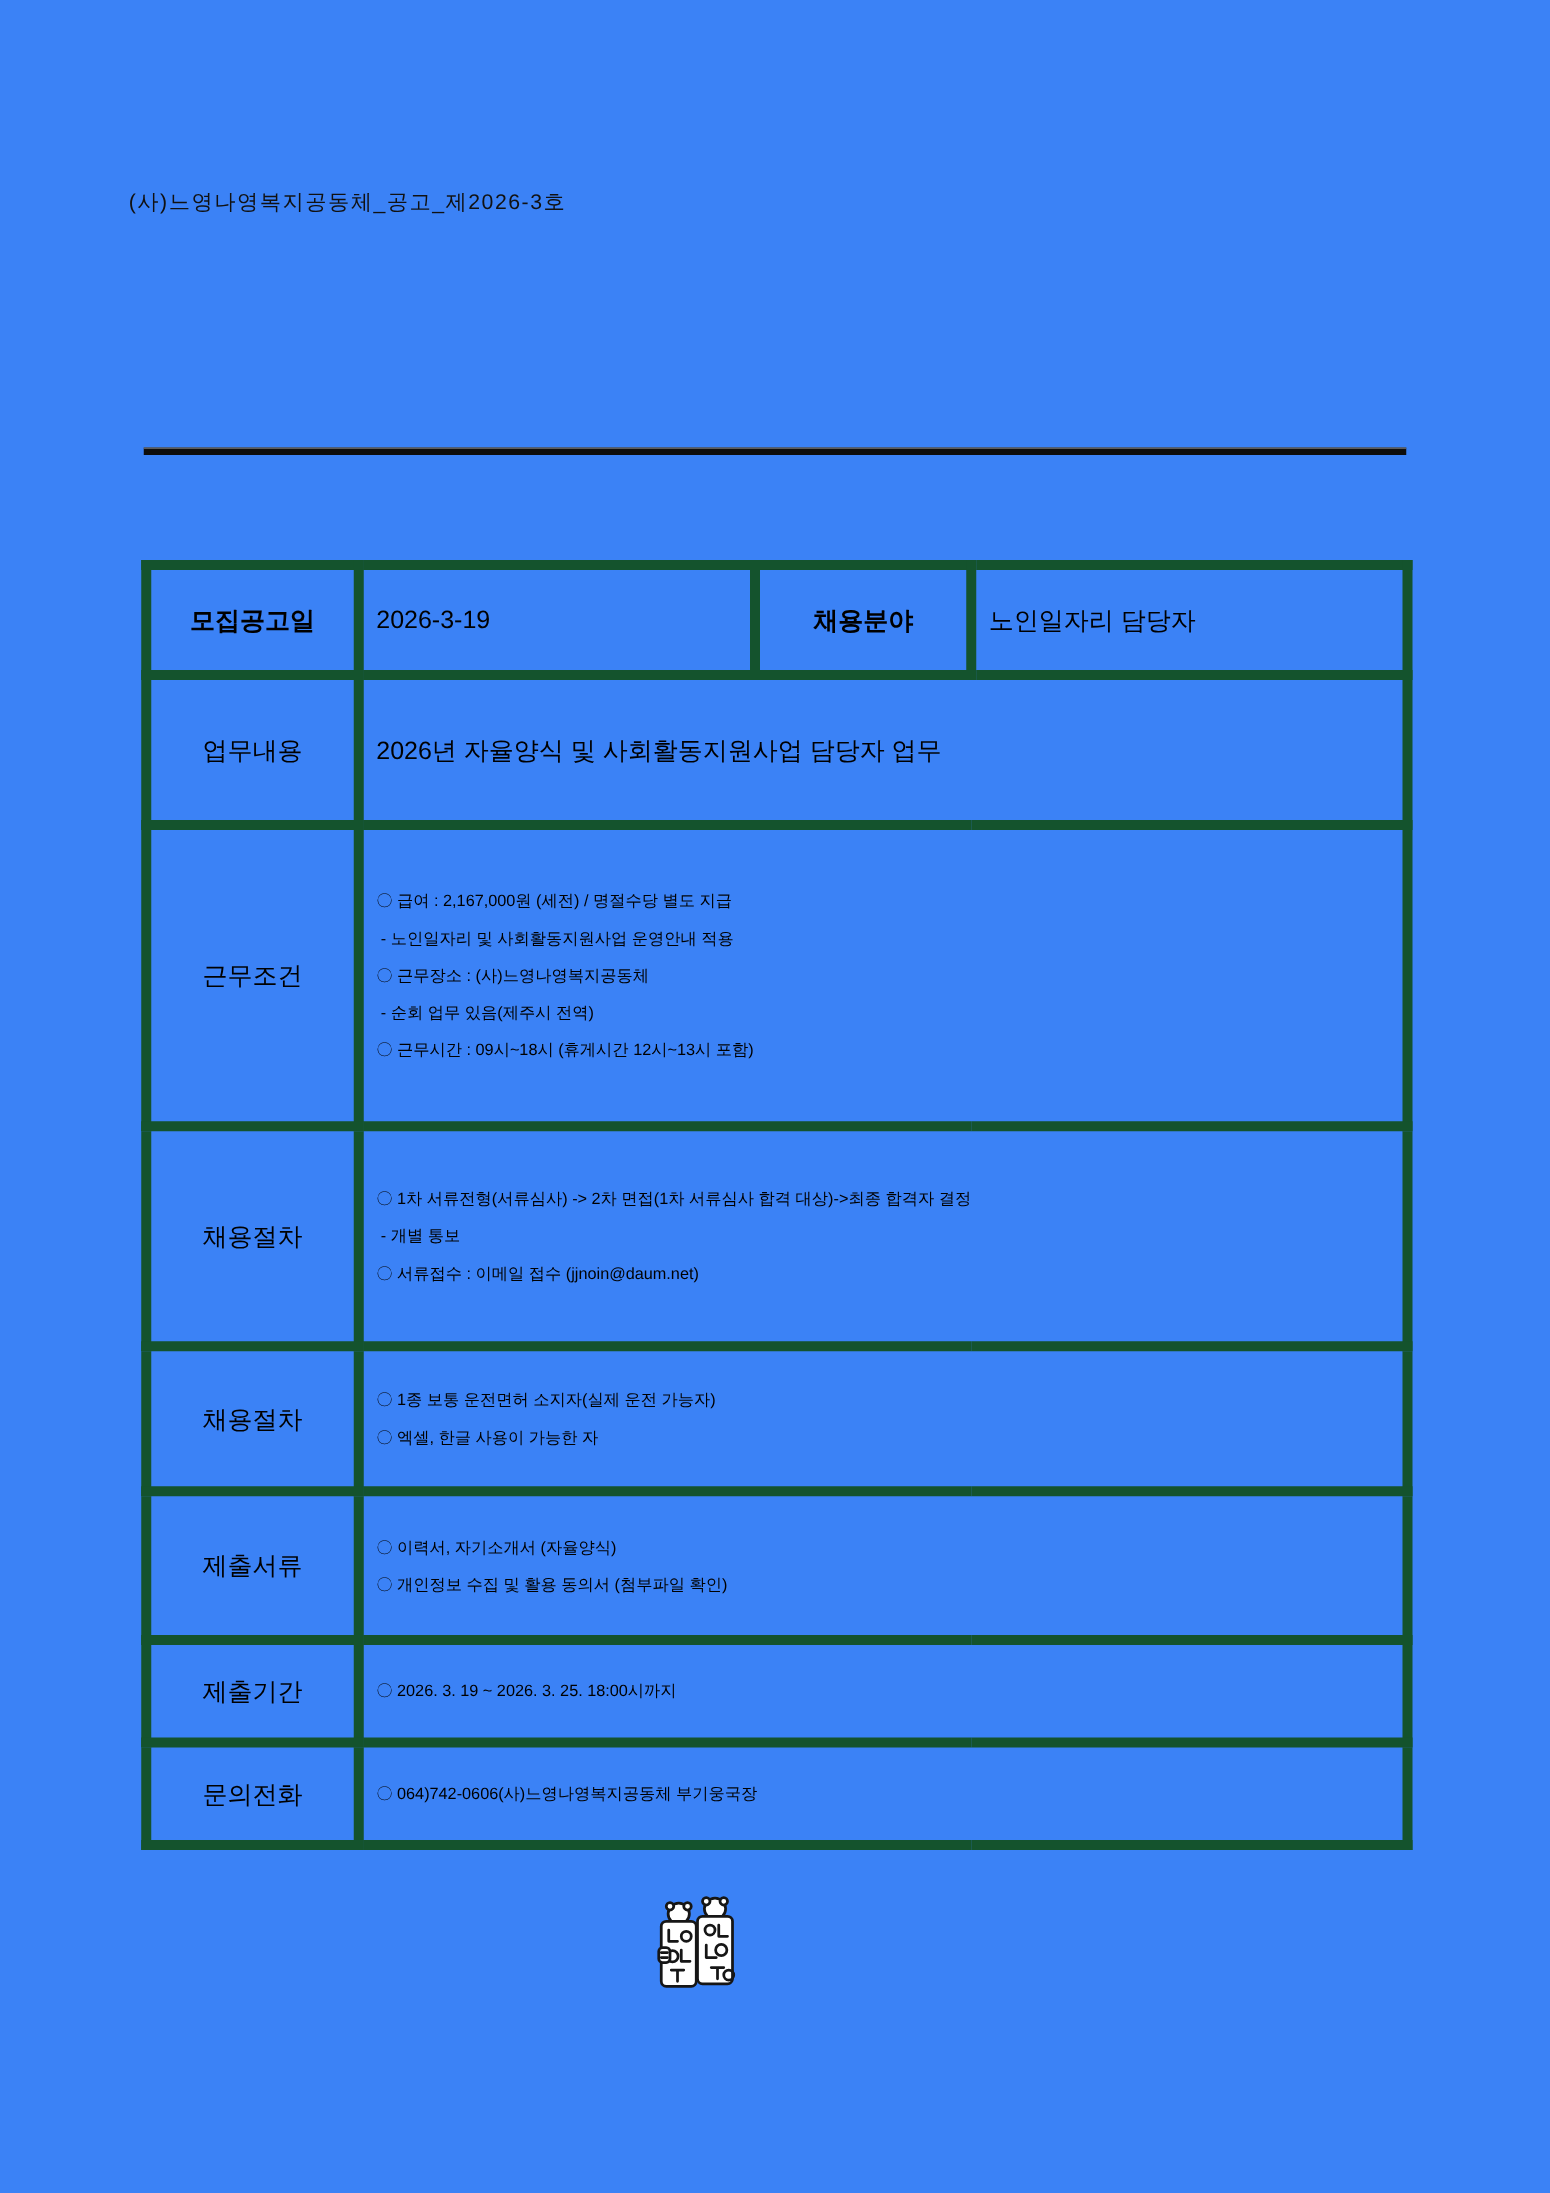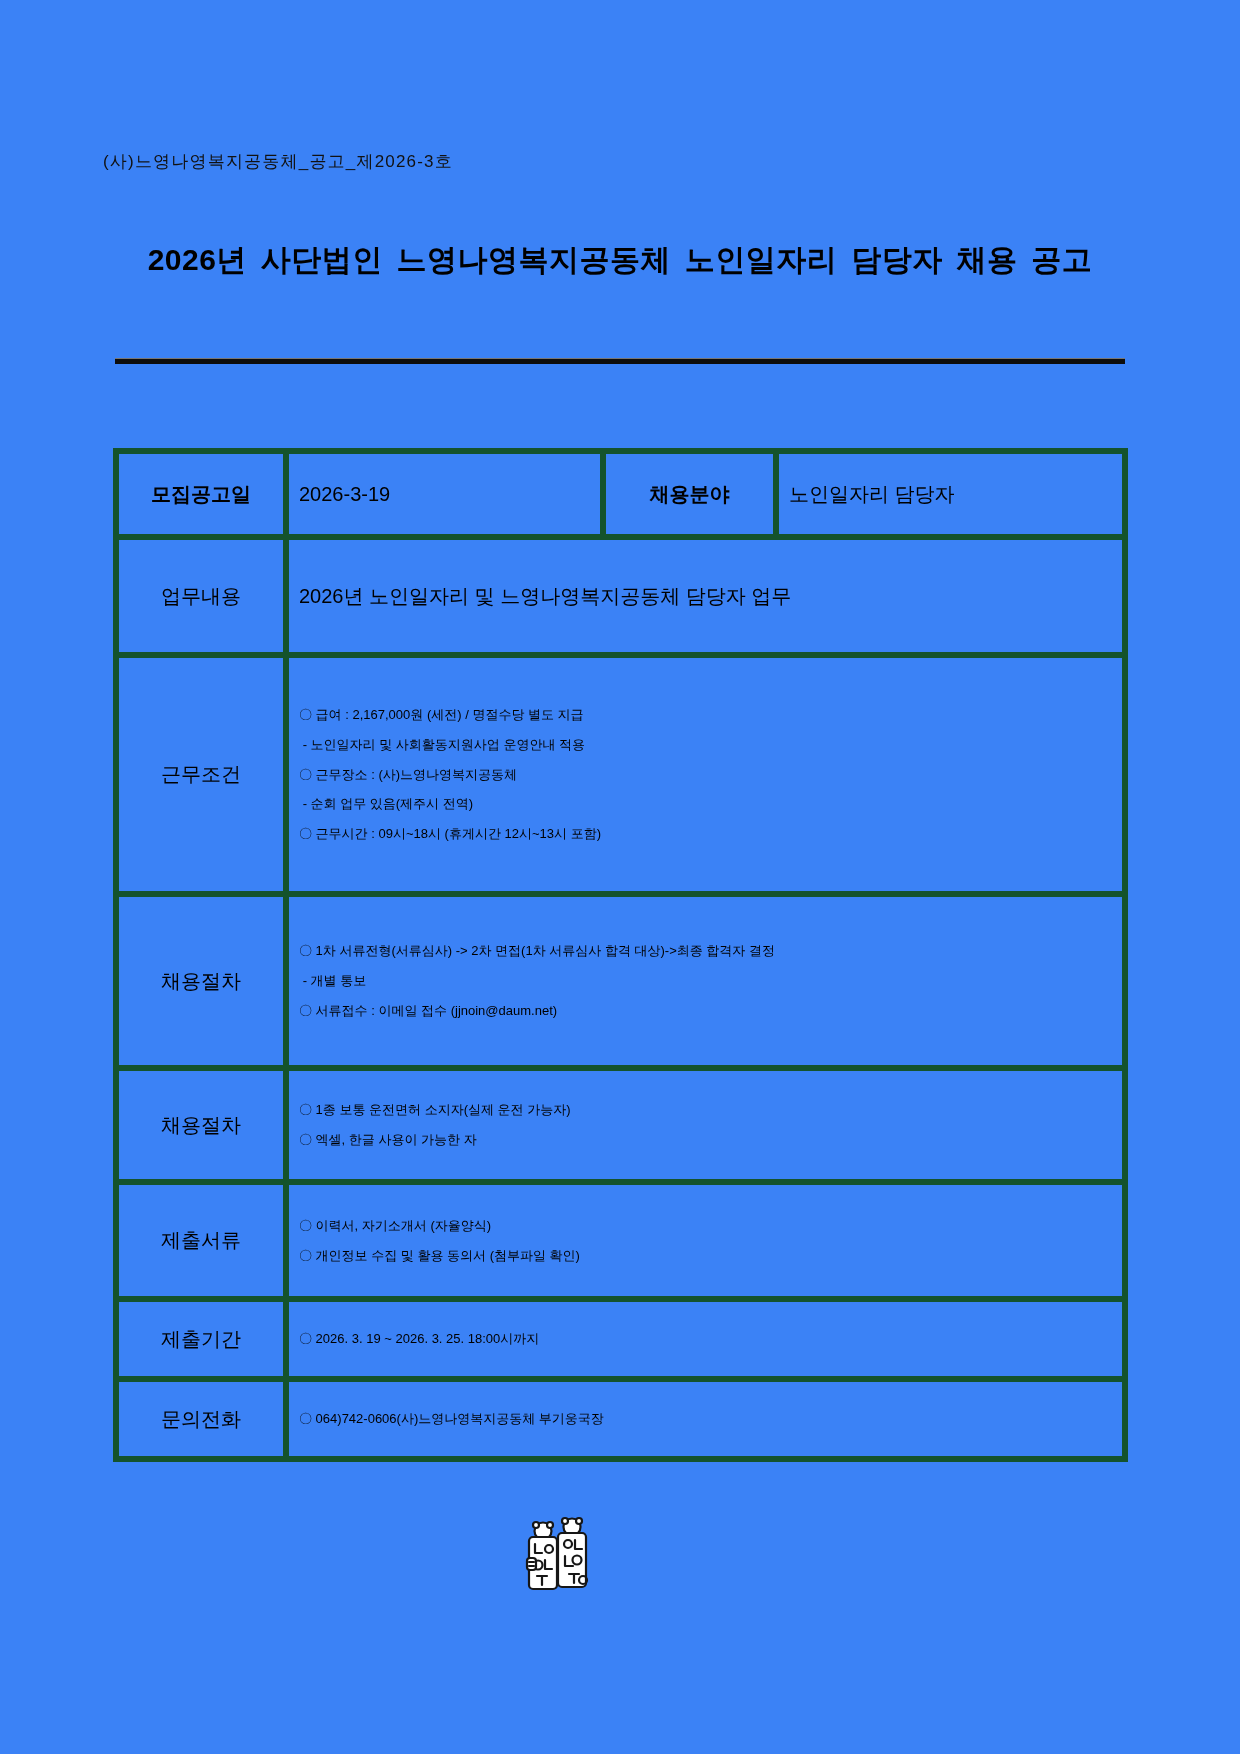--- a/index.html
+++ b/index.html
@@ -25,21 +25,21 @@
   .title-rule{
     position:absolute;left:115px;top:358px;width:1010px;height:5px;
     background:#0d0d0d;border-top:1px solid #777;
   }
 
   table.recruit{
     position:absolute;left:113px;top:448px;width:1009px;
     border-collapse:collapse;table-layout:fixed;
   }
   table.recruit td{
-    border:6px solid #14532d;
+    border:8px solid #14532d;
     padding:4px 10px;
     vertical-align:middle;
     font-size:20px;
     overflow:hidden;
   }
   td.lbl{text-align:center;padding:4px 2px;}
   td.lbl.bold{font-weight:bold;}
   .cell-lines{font-size:13px;line-height:2.3;}
   .cell-lines .line{white-space:pre-wrap;}
   .two-line{line-height:1.9;}
@@ -58,21 +58,20 @@
     font-size:38px;font-weight:bold;letter-spacing:1px;word-spacing:8px;
   }
 </style>
 </head>
 <body>
 
 <div class="page">
 
   <div class="ref-no">(사)느영나영복지공동체_공고_제2026-3호</div>
 
-  <h1 class="doc-title">2026년 사단법인 느영나영복지공동체 노인일자리 담당자 채용 공고</h1>
 
   <div class="title-rule"></div>
 
   <table class="recruit">
     <colgroup>
       <col style="width:170px">
         <col style="width:317px">
         <col style="width:173px">
         <col style="width:349px">
     </colgroup>
@@ -80,21 +79,21 @@
       <tr class="h-r1">
         <td class="lbl bold h-r1">모집공고일</td>
         <td>2026-3-19</td>
         <td class="lbl bold">채용분야</td>
         <td>노인일자리 담당자</td>
       </tr>
 
 
       <tr class="h-r3">
         <td class="lbl h-r3">업무내용</td>
-        <td colspan="3">2026년 노인일자리 및 느영나영복지공동체 담당자 업무</td>
+        <td colspan="3">2026년 자율양식 및 사회활동지원사업 담당자 업무</td>
       </tr>
 
       <tr class="h-r4">
         <td class="lbl h-r4">근무조건</td>
         <td colspan="3">
           <div class="cell-lines">
             <div class="line">〇 급여 : 2,167,000원 (세전) / 명절수당 별도 지급</div>
             <div class="line"> - 노인일자리 및 사회활동지원사업 운영안내 적용</div>
             <div class="line">〇 근무장소 : (사)느영나영복지공동체</div>
             <div class="line"> - 순회 업무 있음(제주시 전역)</div>

